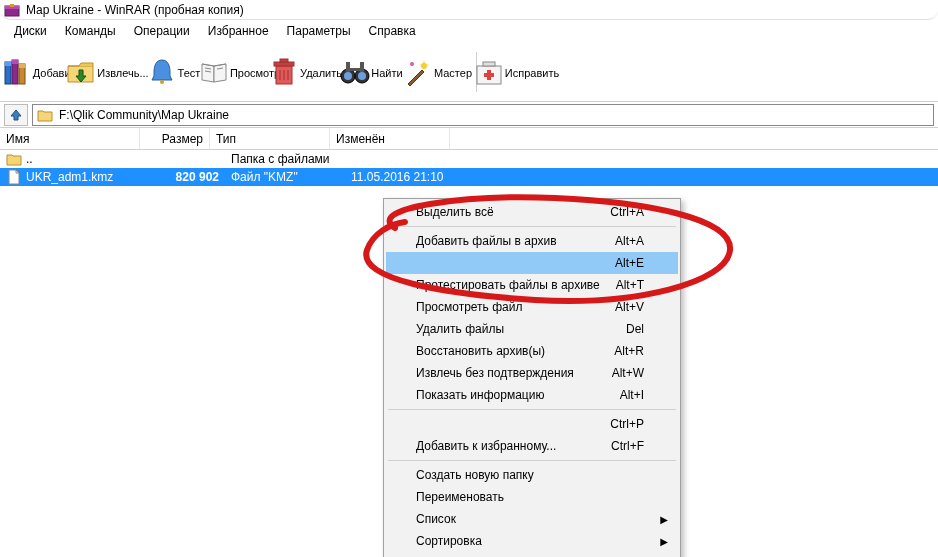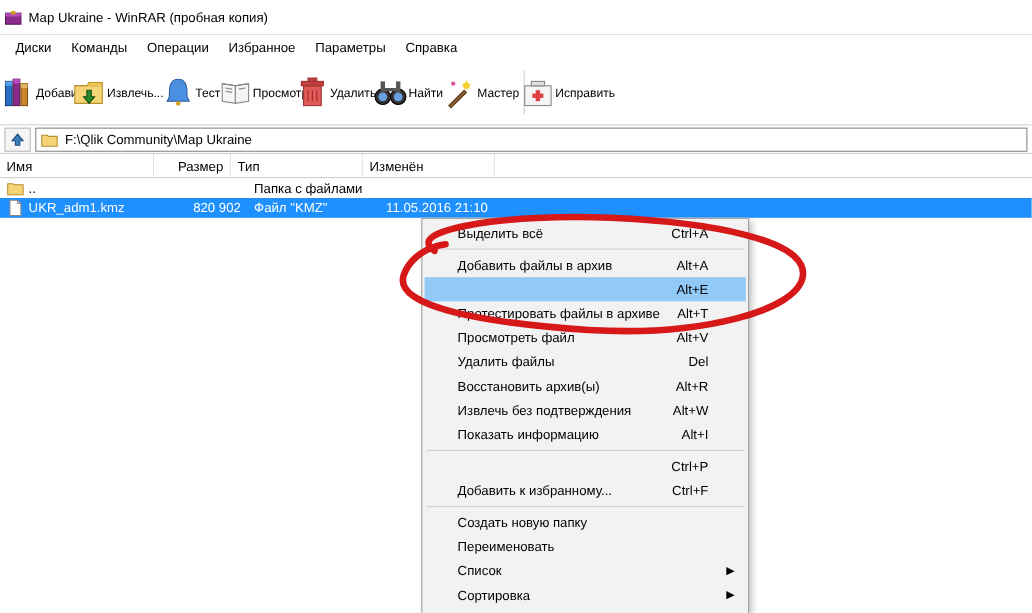--- a/index.html
+++ b/index.html
@@ -1,18 +1,18 @@
 <!DOCTYPE html>
 <html><head>
 <meta charset="utf-8">
 <style>
   * { box-sizing: border-box; margin: 0; padding: 0; }
   body { font-family: "Segoe UI", Tahoma, sans-serif; font-size: 12px; background: #fff; width: 938px; height: 557px; overflow: hidden; position: relative; }
   
-  .titlebar { height: 32px; background: #fff; display: flex; align-items: center; padding: 0 4px; border-bottom: 1px solid #e0e0e0; }
+  .titlebar { height: 20px; background: #fff; display: flex; align-items: center; padding: 0 4px; border-bottom: 1px solid #e0e0e0; border-radius: 12px; }
   .titlebar-icon { width: 16px; height: 16px; margin-right: 6px; display: inline-flex; align-items: center; }
   .titlebar-text { font-size: 12px; }
   
   .menubar { height: 22px; display: flex; align-items: center; padding: 0 6px; gap: 2px; }
   .menubar-item { padding: 2px 8px; cursor: default; }
   
   .toolbar { height: 60px; display: flex; align-items: center; padding: 2px 8px; gap: 0; border-bottom: 1px solid #d0d0d0; }
   .tool-btn { display: flex; flex-direction: row; align-items: center; justify-content: center; width: 66px; height: 56px; cursor: default; }
   .tool-icon { width: 32px; height: 32px; display: flex; align-items: center; justify-content: center; }
   .tool-label { font-size: 11px; margin-top: 2px; }
@@ -29,21 +29,21 @@
   .col-name { width: 140px; }
   .col-size { width: 70px; justify-content: flex-end; }
   .col-type { width: 120px; }
   .col-mod { width: 120px; }
   
   .list-body { position: relative; }
   .list-row { height: 18px; display: flex; align-items: center; }
   .list-row.selected { background: #1e90ff; color: #fff; }
   .cell { padding: 0 6px; display: flex; align-items: center; font-size: 12px; overflow: hidden; white-space: nowrap; }
   .cell-name { width: 155px; }
-  .cell-size { width: 70px; justify-content: flex-end; }
+  .cell-size { width: 70px; justify-content: flex-end; font-weight: bold; }
   .cell-type { width: 120px; }
   .cell-mod { width: 120px; }
   .row-icon { width: 16px; height: 16px; margin-right: 4px; flex-shrink: 0; }
   
   .ctx-menu { position: absolute; left: 383px; top: 198px; width: 298px; background: #f2f2f2; border: 1px solid #a0a0a0; box-shadow: 3px 3px 6px rgba(0,0,0,0.25); padding: 2px; }
   .ctx-item { height: 22px; display: flex; align-items: center; padding: 0 26px 0 30px; position: relative; font-size: 12px; }
   .ctx-item.highlight { background: #91c9f7; }
   .ctx-shortcut { position: absolute; right: 34px; }
   .ctx-arrow { position: absolute; right: 10px; font-size: 10px; }
   .ctx-sep { height: 1px; background: #d0d0d0; margin: 3px 2px; }

